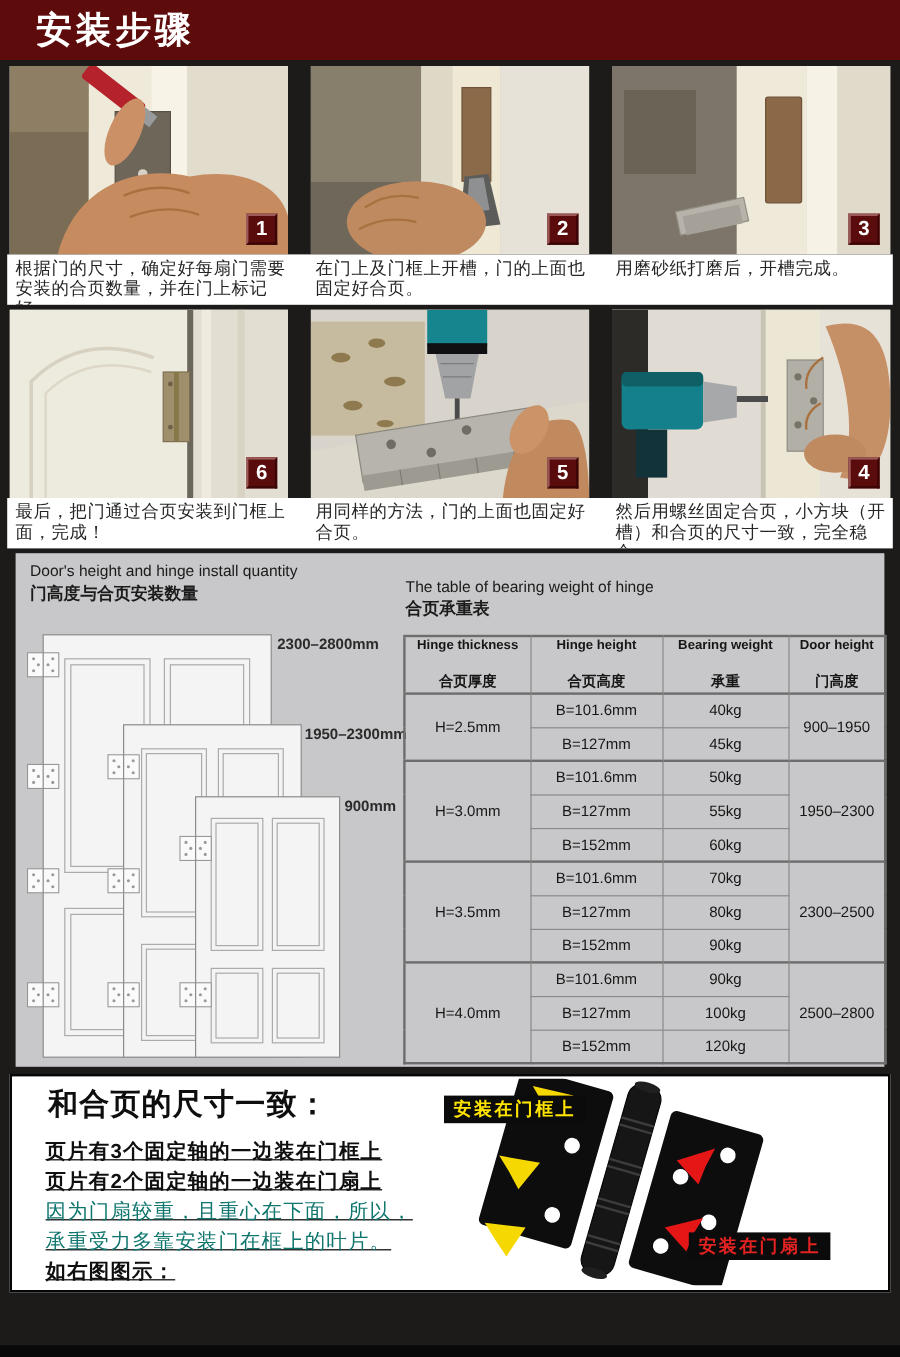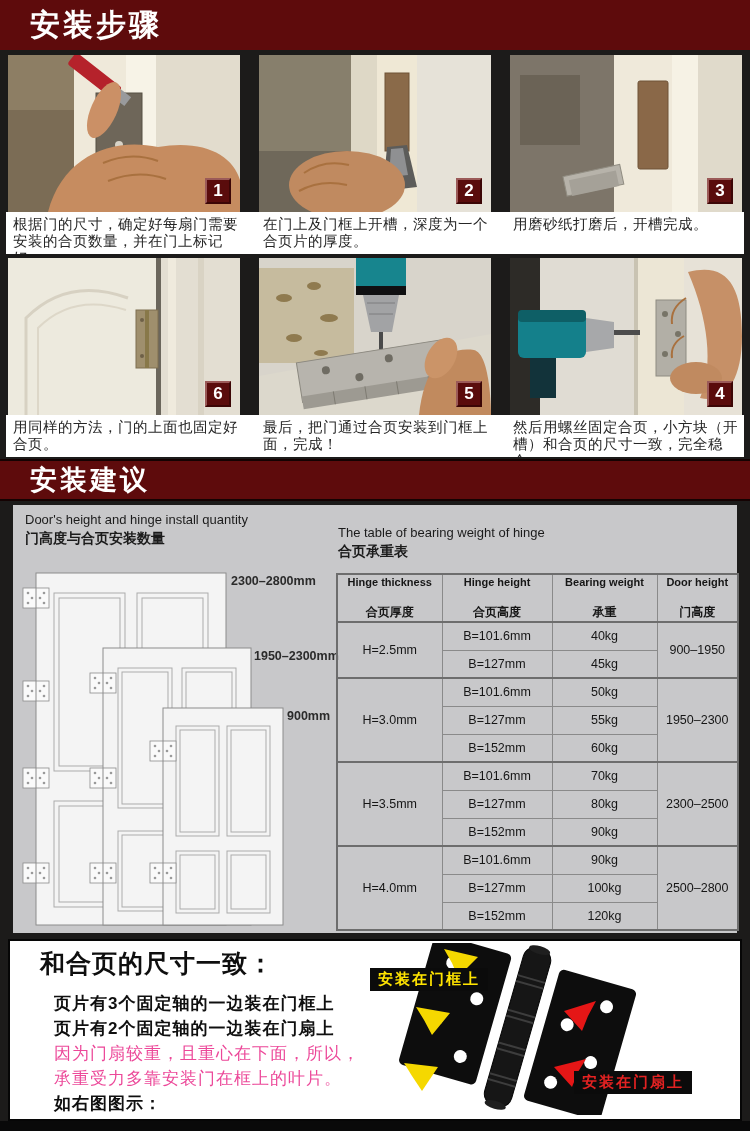--- a/index.html
+++ b/index.html
@@ -36,26 +36,26 @@
   .btable th, .btable td { border:1px solid #8a8a8a; text-align:center; color:#161616; }
   .btable thead th { height:48px; border-top:2px solid #6d6d6d; border-bottom:2px solid #6d6d6d; }
   .btable .en2 { font-size:11px; font-weight:bold; display:block; }
   .btable .zh2 { font-size:12px; font-weight:bold; display:block; margin-top:16px; }
   .btable td { font-size:12.5px; height:28px; }
   .btable tr.gs td { border-top:2px solid #6d6d6d; }
 
   
   .bottom { position:relative; margin:6px 8px 0; height:182px; background:#ffffff; border:2px solid #060606; }
   .b-head { position:absolute; left:30px; top:6px; font-size:25px; font-weight:bold; color:#0e0e0e; letter-spacing:1px; }
-  .b-lines { position:absolute; left:44px; top:50px; }
+  .b-lines { position:absolute; left:28px; top:50px;text-decoration:underline; }
   .b-line { font-size:17px; line-height:25px; color:#0f0f0f; font-weight:bold; letter-spacing:1px; }
-  .b-line.soft { color:#ec4899; font-weight:normal; }
+  .b-line.soft { color:#0f766e; font-weight:normal; }
   .hinge-svg { position:absolute; left:372px; top:2px; }
   .tag { position:absolute; background:#0b0b0b; font-weight:bold; font-size:15px; padding:2px 8px; letter-spacing:2px; }
-  .tag-frame { left:360px; top:27px; color:#ffe400; }
+  .tag-frame { left:360px; top:16px; color:#ffe400; }
   .tag-leaf  { left:564px; top:130px; color:#e32222; }
 
   .footer { position:absolute; left:0; right:0; bottom:0; height:10px; background:#090909; }
 </style>
 </head>
 <body>
 
 <div class="page">
 
   <header class="band">
@@ -112,21 +112,21 @@
             <rect x="55" y="115" width="58" height="20" fill="#b7b3aa" stroke="#918d82"></rect>
             <rect x="60" y="120" width="48" height="16" fill="#a5a198"></rect>
           </g>
       </svg>
       <span class="badge">3</span>
     </figure>
   </div>
 
   <div class="caption-row">
     <p class="cap">根据门的尺寸，确定好每扇门需要安装的合页数量，并在门上标记好。</p>
-    <p class="cap">在门上及门框上开槽，深度为一个合页片的厚度。</p>
+    <p class="cap">在门上及门框上开槽，门的上面也固定好合页。</p>
     <p class="cap">用磨砂纸打磨后，开槽完成。</p>
   </div>
 
   <div class="photo-row" style="margin-top:4px;">
     <figure class="photo">
       <svg viewBox="0 0 232 157">
         <rect width="232" height="157" fill="#edeade"></rect>
         <rect x="150" width="82" height="157" fill="#e3ded2"></rect>
         <rect x="148" width="5" height="157" fill="#6b665c"></rect>
         <path d="M18,157 L18,60 Q60,18 120,40" fill="none" stroke="#d7d1c2" stroke-width="3"></path>
@@ -192,28 +192,25 @@
           <circle cx="155" cy="96" r="3" fill="#777467"></circle>
         <path d="M178,14 C216,4 232,26 232,78 C232,124 214,146 190,140 C204,108 198,60 178,14 Z" fill="#c69067"></path>
         <ellipse cx="186" cy="120" rx="26" ry="16" fill="#c08a60"></ellipse>
         <path d="M176,40 q-16,10 -14,26 M174,78 q-14,8 -12,22" stroke="#a9713f" fill="none" stroke-width="2"></path>
       </svg>
       <span class="badge">4</span>
     </figure>
   </div>
 
   <div class="caption-row">
+    <p class="cap">最后，把门通过合页安装到门框上面，完成！</p>
     <p class="cap">用同样的方法，门的上面也固定好合页。</p>
-    <p class="cap">最后，把门通过合页安装到门框上面，完成！</p>
     <p class="cap">然后用螺丝固定合页，小方块（开槽）和合页的尺寸一致，完全稳合。</p>
   </div>
 
-  <header class="band band2">
-    <h1>安装建议</h1>
-  </header>
 
   <section class="advice">
 
     <div class="adv-title t-left">
       <span class="en">Door's height and hinge install quantity</span>
       <span class="zh">门高度与合页安装数量</span>
     </div>
     <div class="adv-title t-right">
       <span class="en">The table of bearing weight of hinge</span>
       <span class="zh">合页承重表</span>

